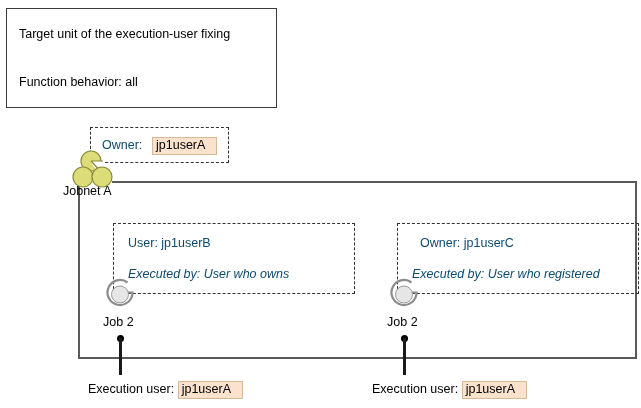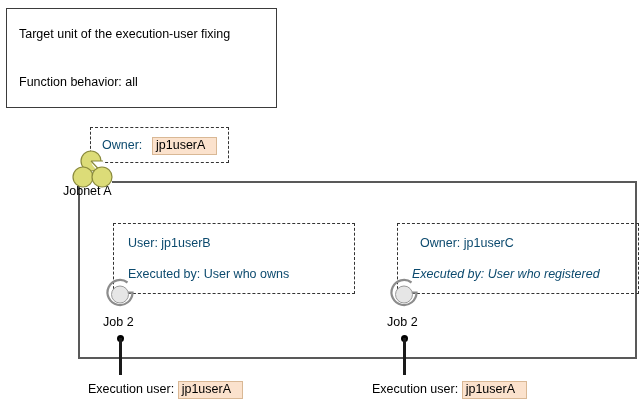--- a/index.html
+++ b/index.html
@@ -170,21 +170,21 @@
 
       <circle cx="11" cy="27" r="10" fill="#dcdc78" stroke="#8a8a3c" stroke-width="1.2"></circle>
 
       <circle cx="30" cy="27" r="10" fill="#dcdc78" stroke="#8a8a3c" stroke-width="1.2"></circle>
     </svg>
   </div>
   <div class="node-label" style="left:63px; top:184px;text-align:center;">Jobnet A</div>
 
   <div class="dashed-box job1-box">
     <span class="ann-line" style="left:14px; top:12px;">User: jp1userB</span>
-    <span class="ann-line" style="left:14px; top:43px;">Executed by: User who owns</span>
+    <span class="ann-line" style="left:14px; top:43px;font-style:italic;">Executed by: User who owns</span>
   </div>
 
   <div class="job-icon job1-icon">
     <svg width="34" height="34" viewBox="0 0 34 34">
 
       <path d="M 24.5 6.5 A 12.5 12.5 0 1 0 29.5 16.5 L 17 16.5" fill="none" stroke="#8c8c8c" stroke-width="2.2" stroke-linecap="butt"></path>
 
       <circle cx="17" cy="18.5" r="8.5" fill="#e6e6e6" stroke="#9a9a9a" stroke-width="1"></circle>
     </svg>
   </div>

